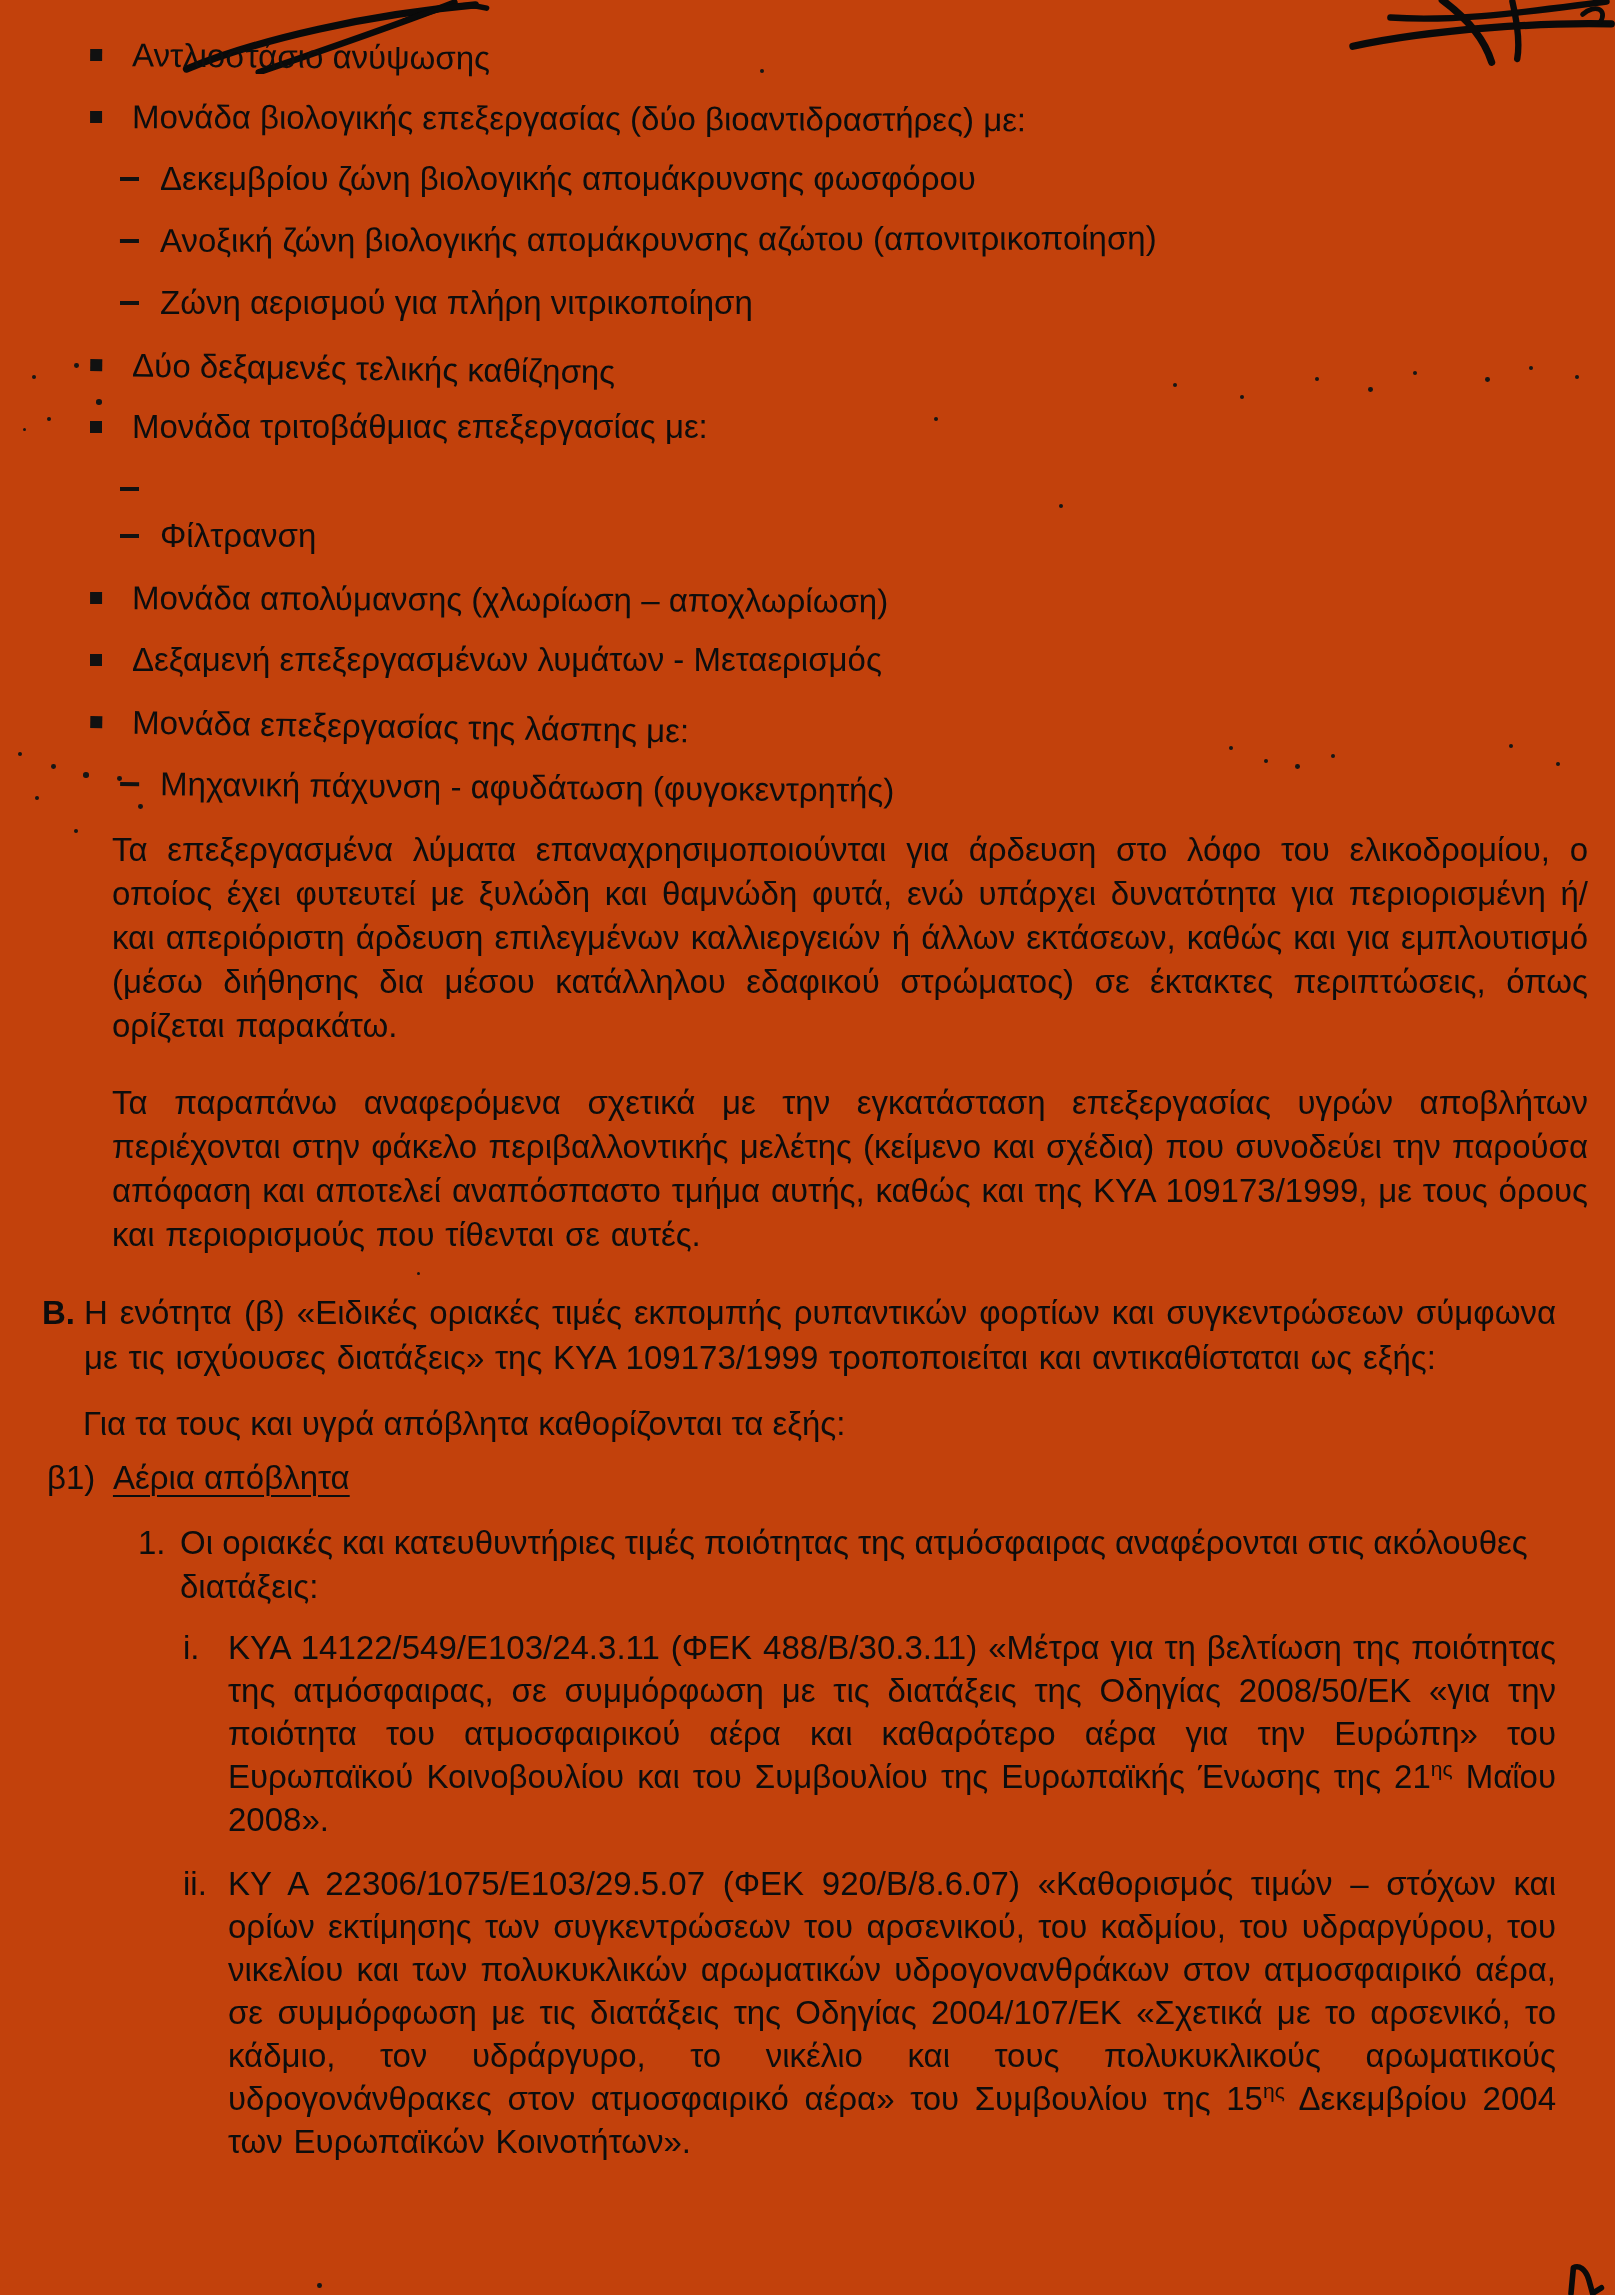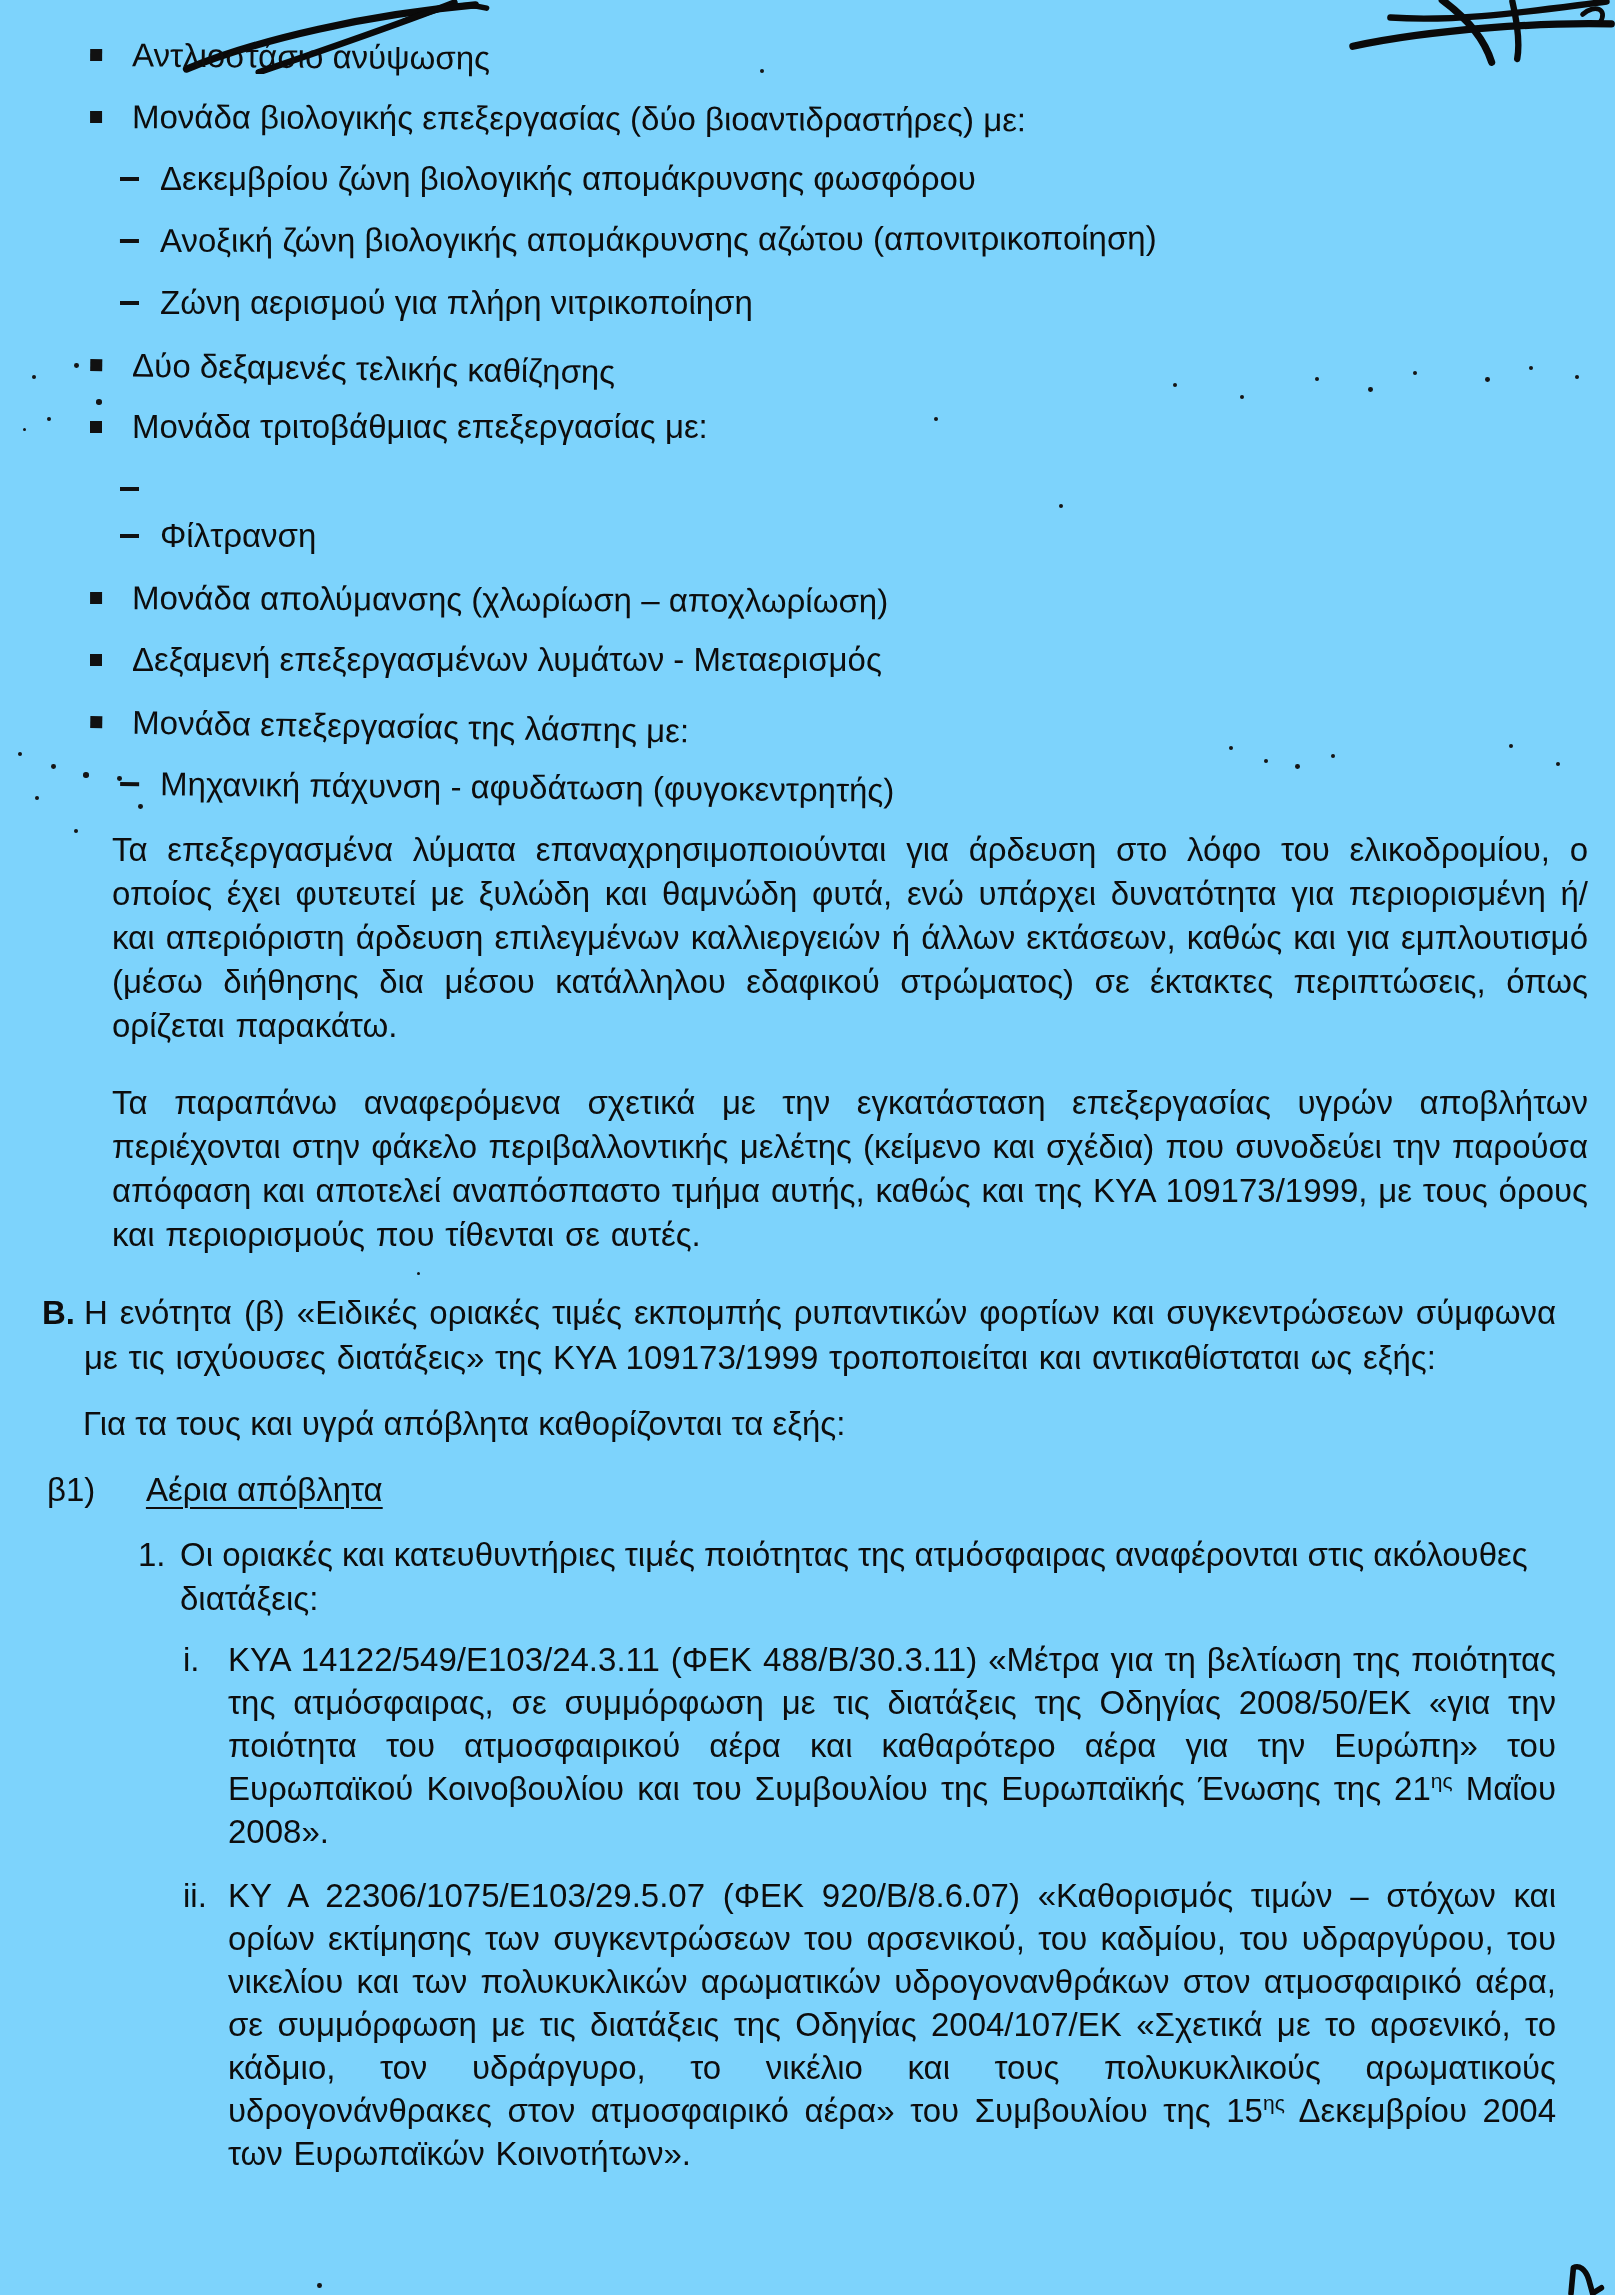--- a/index.html
+++ b/index.html
@@ -1,19 +1,19 @@
 <!DOCTYPE html>
 <html lang="el" style="font-size:13px"><head>
 <meta charset="utf-8">
 <style>
   html,body{margin:0;padding:0;background:#888;}
   .page{
     position:relative;
     width:1615px;height:2295px;
-    background:#7dd3fc;
+    background:#c2410c;
     overflow:hidden;
     font-family:"Liberation Sans","DejaVu Sans",sans-serif;
     color:#0d0d0d;
     -webkit-font-smoothing:none;
   }
   .content{position:absolute;left:0;top:0;width:1615px;}
 
   
   .list{margin-top:37px;}
   .row{display:flex;align-items:flex-start;font-size:33px;line-height:35px;margin-bottom:27px;transform-origin:left bottom;}
@@ -39,21 +39,21 @@
   .para.p1{margin-top:22.5px;}
   .para.p2{margin-top:17.6px;}
 
   
   .secb{display:flex;margin:27px 0 0 42px;width:1514px;font-size:33px;line-height:45px;}
   .secb .marker{flex:0 0 42px;font-weight:700;font-style:normal;}
   .secb .btxt{text-align:justify;text-align-last:left;word-spacing:1.6px;}
 
   .intro{margin:24px 0 0 83px;font-size:33px;line-height:40px;}
 
-  .b1row{display:flex;margin:26px 0 0 47px;font-size:33px;line-height:40px;gap:33px;}
+  .b1row{display:flex;margin:14px 0 0 47px;font-size:33px;line-height:40px;}
   .b1row .marker{flex:0 0 auto;margin-right:17.6px;}
   .b1row .b1title{text-decoration:underline;text-decoration-thickness:2.4px;text-underline-offset:5.6px;}
 
   .num1{display:flex;margin:22.5px 0 0 138px;width:1396px;font-size:33px;line-height:44px;}
   .num1 .marker{flex:0 0 42px;}
 
   .regitem{display:flex;margin:17.6px 0 0 183px;width:1373px;font-size:33px;line-height:43px;}
   .regitem .marker{flex:0 0 45px;}
   .regitem .rtxt{text-align:justify;text-align-last:left;word-spacing:1.6px;}
   .regitem.ii{margin-top:21px;}

